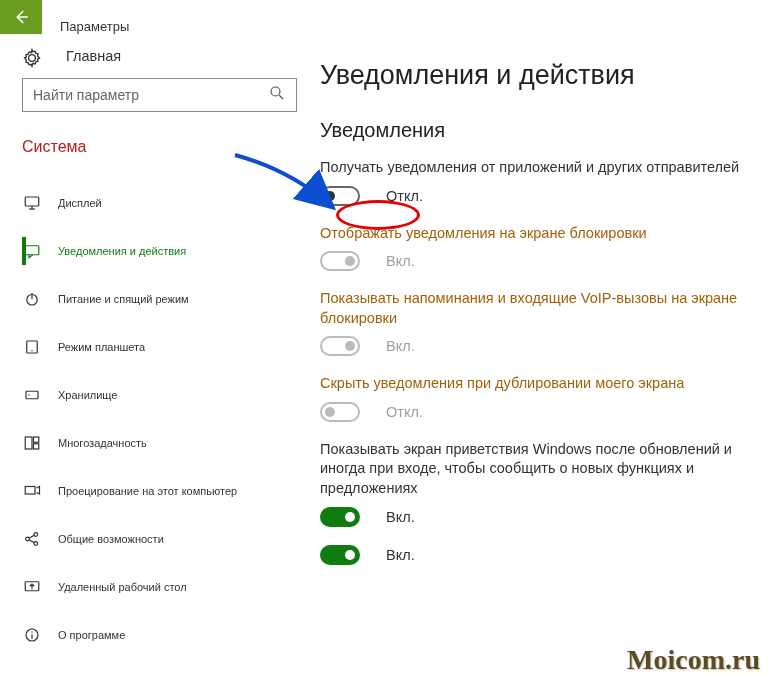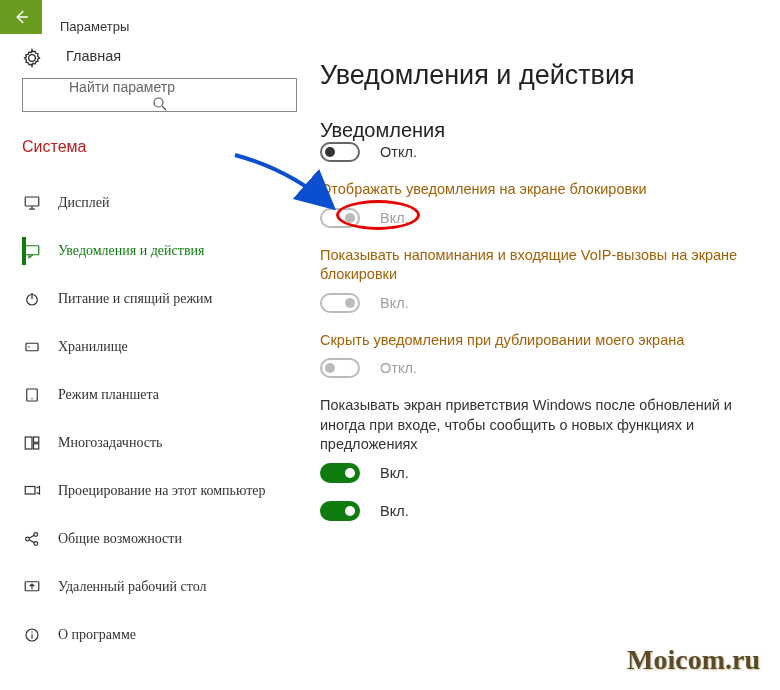--- a/index.html
+++ b/index.html
@@ -9,45 +9,45 @@
     .back-btn { width: 42px; height: 34px; background: #6a9d1f; display: flex; align-items: center; justify-content: center; color: #fff; }
     .title-text { margin-left: 18px; font-size: 13px; color: #333; }
     
     .content { display: flex; }
     
     .sidebar { width: 305px; padding: 14px 0 0 22px; }
     .home-row { display: flex; align-items: flex-start; gap: 24px; cursor: default; }
     .gear-icon svg { width: 20px; height: 20px; }
     .home-label { font-size: 14.5px; color: #333; }
     
-    .search-box { width: 275px; height: 34px; border: 1px solid #888; margin-top: 6px; margin-bottom: 26px; display: flex; align-items: center; padding: 0 10px; flex-direction: column; }
+    .search-box { width: 275px; height: 34px; border: 1px solid #888; margin-top: 6px; margin-bottom: 26px; display: flex; align-items: center; padding: 0 10px; }
     .search-input { flex: 1; border: none; outline: none; font-size: 14px; background: transparent; }
     .search-input::placeholder { color: #666; }
     .search-icon svg { width: 18px; height: 18px; }
     
     .section-label { font-size: 16px; color: #b91c1c; margin-bottom: 23px; }
     
     .nav-item { display: flex; align-items: center; gap: 16px; height: 48px; cursor: default; }
     .nav-item.active { color: #107c10; }
     .nav-item.active .nav-label { color: #107c10; }
     .nav-item.active .active-bar { width: 4px; height: 28px; background: #107c10; position: absolute; left: 0; }
     .nav-item { position: relative; }
     .nav-icon { width: 20px; display: flex; justify-content: center; }
     .nav-icon svg { width: 18px; height: 18px; }
-    .nav-label { font-size: 14px; color: #333; font-family: Liberation Serif, serif; }
+    .nav-label { font-size: 11px; color: #333; }
     
     .main { flex: 1; padding: 26px 0 0 15px; }
     .page-title { font-size: 27px; font-weight: 300; color: #222; margin-bottom: 28px; }
-    .section-title { font-size: 20px; font-weight: 400; color: #222; }
+    .section-title { font-size: 20px; font-weight: 400; color: #222; margin-bottom: 16px; }
     
     .setting-block { margin-bottom: 18px; }
     .setting-label { font-size: 14.5px; color: #333; margin-bottom: 8px; line-height: 1.35; }
     .setting-label.disabled { color: #a16207; }
     
-    .toggle-row { display: flex; align-items: center; gap: 20px; }
+    .toggle-row { display: flex; align-items: center; gap: 26px; }
     .toggle { width: 40px; height: 20px; border: 2px solid #666; border-radius: 20px; position: relative; background: #fff; }
     .toggle.on { background: #107c10; border-color: #107c10; }
     .toggle.disabled { border-color: #bbb; }
     .toggle .knob { position: absolute; width: 10px; height: 10px; border-radius: 50%; background: #333; top: 3px; left: 3px; }
     .toggle.on .knob { background: #fff; left: auto; right: 3px; }
     .toggle.disabled .knob { background: #bbb; }
     .toggle.disabled.on-disabled .knob { left: auto; right: 3px; }
     .toggle-text { font-size: 14.5px; color: #333; }
     .toggle-text.disabled { color: #a0a0a0; }
     
@@ -119,35 +119,35 @@
             <circle cx="12" cy="13" r="7" fill="none" stroke="#333" stroke-width="1.6"></circle>
             <line x1="12" y1="4" x2="12" y2="12" stroke="#333" stroke-width="1.6"></line>
           </svg>
         </span>
       <span class="nav-label">Питание и спящий режим</span>
     </div>
 
     <div class="nav-item">
       <span class="nav-icon">
           <svg viewBox="0 0 24 24">
+            <rect x="5" y="4" width="14" height="16" rx="1" fill="none" stroke="#333" stroke-width="1.6"></rect>
+            <circle cx="12" cy="17" r="1" fill="#333"></circle>
+          </svg>
+        </span>
+      <span class="nav-label">Режим планшета</span>
+    </div>
+
+    <div class="nav-item">
+      <span class="nav-icon">
+          <svg viewBox="0 0 24 24">
             <rect x="4" y="7" width="16" height="10" rx="1" fill="none" stroke="#333" stroke-width="1.6"></rect>
             <circle cx="8" cy="12" r="1" fill="#333"></circle>
           </svg>
         </span>
       <span class="nav-label">Хранилище</span>
-    </div>
-
-    <div class="nav-item">
-      <span class="nav-icon">
-          <svg viewBox="0 0 24 24">
-            <rect x="5" y="4" width="14" height="16" rx="1" fill="none" stroke="#333" stroke-width="1.6"></rect>
-            <circle cx="12" cy="17" r="1" fill="#333"></circle>
-          </svg>
-        </span>
-      <span class="nav-label">Режим планшета</span>
     </div>
 
     <div class="nav-item">
       <span class="nav-icon">
           <svg viewBox="0 0 24 24">
             <rect x="3" y="4" width="9" height="16" fill="none" stroke="#333" stroke-width="1.6"></rect>
             <rect x="14" y="4" width="7" height="7" fill="none" stroke="#333" stroke-width="1.6"></rect>
             <rect x="14" y="13" width="7" height="7" fill="none" stroke="#333" stroke-width="1.6"></rect>
           </svg>
         </span>
@@ -197,20 +197,21 @@
         </span>
       <span class="nav-label">О программе</span>
     </div>
   </div>
 
   <div class="main">
     <h1 class="page-title">Уведомления и действия</h1>
     <h2 class="section-title">Уведомления</h2>
 
     <div class="setting-block">
+      <div class="setting-label">Получать уведомления от приложений и других отправителей</div>
       <div class="toggle-row">
         <div class="toggle">
             <div class="knob"></div>
           </div>
         <span class="toggle-text">Откл.</span>
       </div>
     </div>
 
     <div class="setting-block">
       <div class="setting-label disabled">Отображать уведомления на экране блокировки</div>

